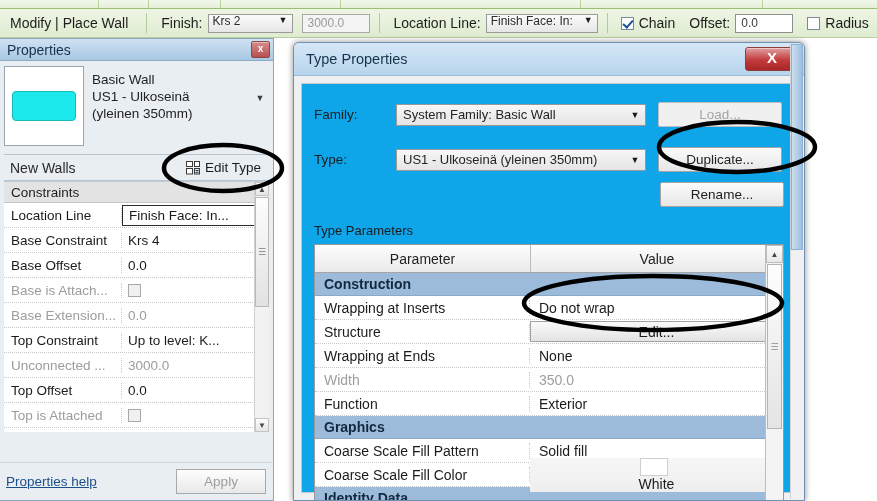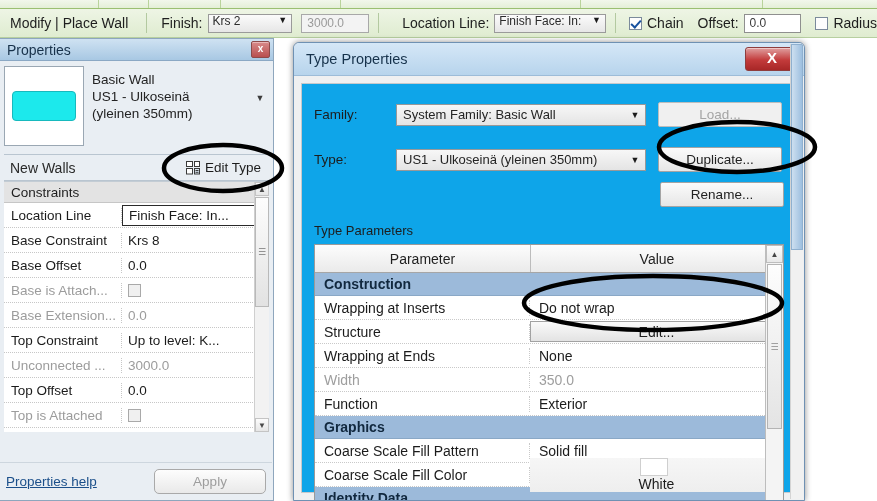--- a/index.html
+++ b/index.html
@@ -130,21 +130,21 @@
     font-size:9px;color:#777;
   }
   #pp-scroll .sbtn.bot{position:absolute;left:0;bottom:0;width:14px;}
   #pp-footer{
     position:absolute;left:0;bottom:0;width:272px;height:38px;
     display:flex;align-items:center;padding:0 6px;box-sizing:border-box;
     background:#e9eef3;border-top:1px solid #cdd6de;
   }
   #pp-help{flex:1;font-size:13.5px;color:#1b4f8a;text-decoration:underline;cursor:pointer;}
   #pp-apply{
-    width:112px;height:25px;border:1px solid #a9a9a9;border-radius:5px;
+    width:90px;height:25px;border:1px solid #a9a9a9;border-radius:0;
     background:linear-gradient(#fdfdfd,#e9e9e9);color:#9d9d9d;font-size:13.5px;
     display:flex;align-items:center;justify-content:center;box-sizing:border-box;
   }
 
   
   #type-dialog{
     position:absolute;left:293px;top:42px;width:512px;height:459px;
     background:#eff0f1;border:1px solid #6f91b3;border-radius:6px 6px 0 0;
     box-shadow:0 0 6px rgba(0,0,0,.45);box-sizing:border-box;overflow:hidden;
   }
@@ -269,21 +269,21 @@
   <span class="vsep" style="margin-left:18px"></span>
   <span class="ob-label" style="margin-left:5px">Finish:</span>
   <span class="combo" style="width:85px;margin-left:5px">
     <span class="ctext">Krs 2</span>
     <span class="carrow">▼</span>
   </span>
   <span class="numbox" style="width:68px;margin-left:9px">
     <span class="ntext">3000.0</span>
   </span>
   <span class="vsep" style="margin-left:9px"></span>
-  <span class="ob-label" style="margin-left:14px">Location Line:</span>
+  <span class="ob-label" style="margin-left:5px">Location Line:</span>
   <span class="combo" style="width:112px;margin-left:5px">
     <span class="ctext">Finish Face: In:</span>
     <span class="carrow">▼</span>
   </span>
   <span class="vsep" style="margin-left:9px"></span>
   <span class="cbx checked" style="margin-left:4px"></span>
   <span class="ob-label" style="margin-left:5px">Chain</span>
   <span class="ob-label" style="margin-left:14px">Offset:</span>
   <span class="numbox enabled" style="width:58px;margin-left:5px">
     <span class="ntext">0.0</span>
@@ -331,21 +331,21 @@
 
     <div id="pp-grid">
       <div class="pp-group">Constraints</div>
       <div id="pp-rows">
           <div class="pp-row">
             <span class="pname sep">Location Line</span>
             <span class="pval bordered">Finish Face: In...</span>
           </div>
           <div class="pp-row">
             <span class="pname sep">Base Constraint</span>
-            <span class="pval">Krs 8</span>
+            <span class="pval">Krs 4</span>
           </div>
           <div class="pp-row">
             <span class="pname sep">Base Offset</span>
             <span class="pval">0.0</span>
           </div>
           <div class="pp-row dim">
             <span class="pname sep">Base is Attach...</span>
             <span class="pval"><span class="cbx gray"></span></span>
           </div>
           <div class="pp-row dim">

